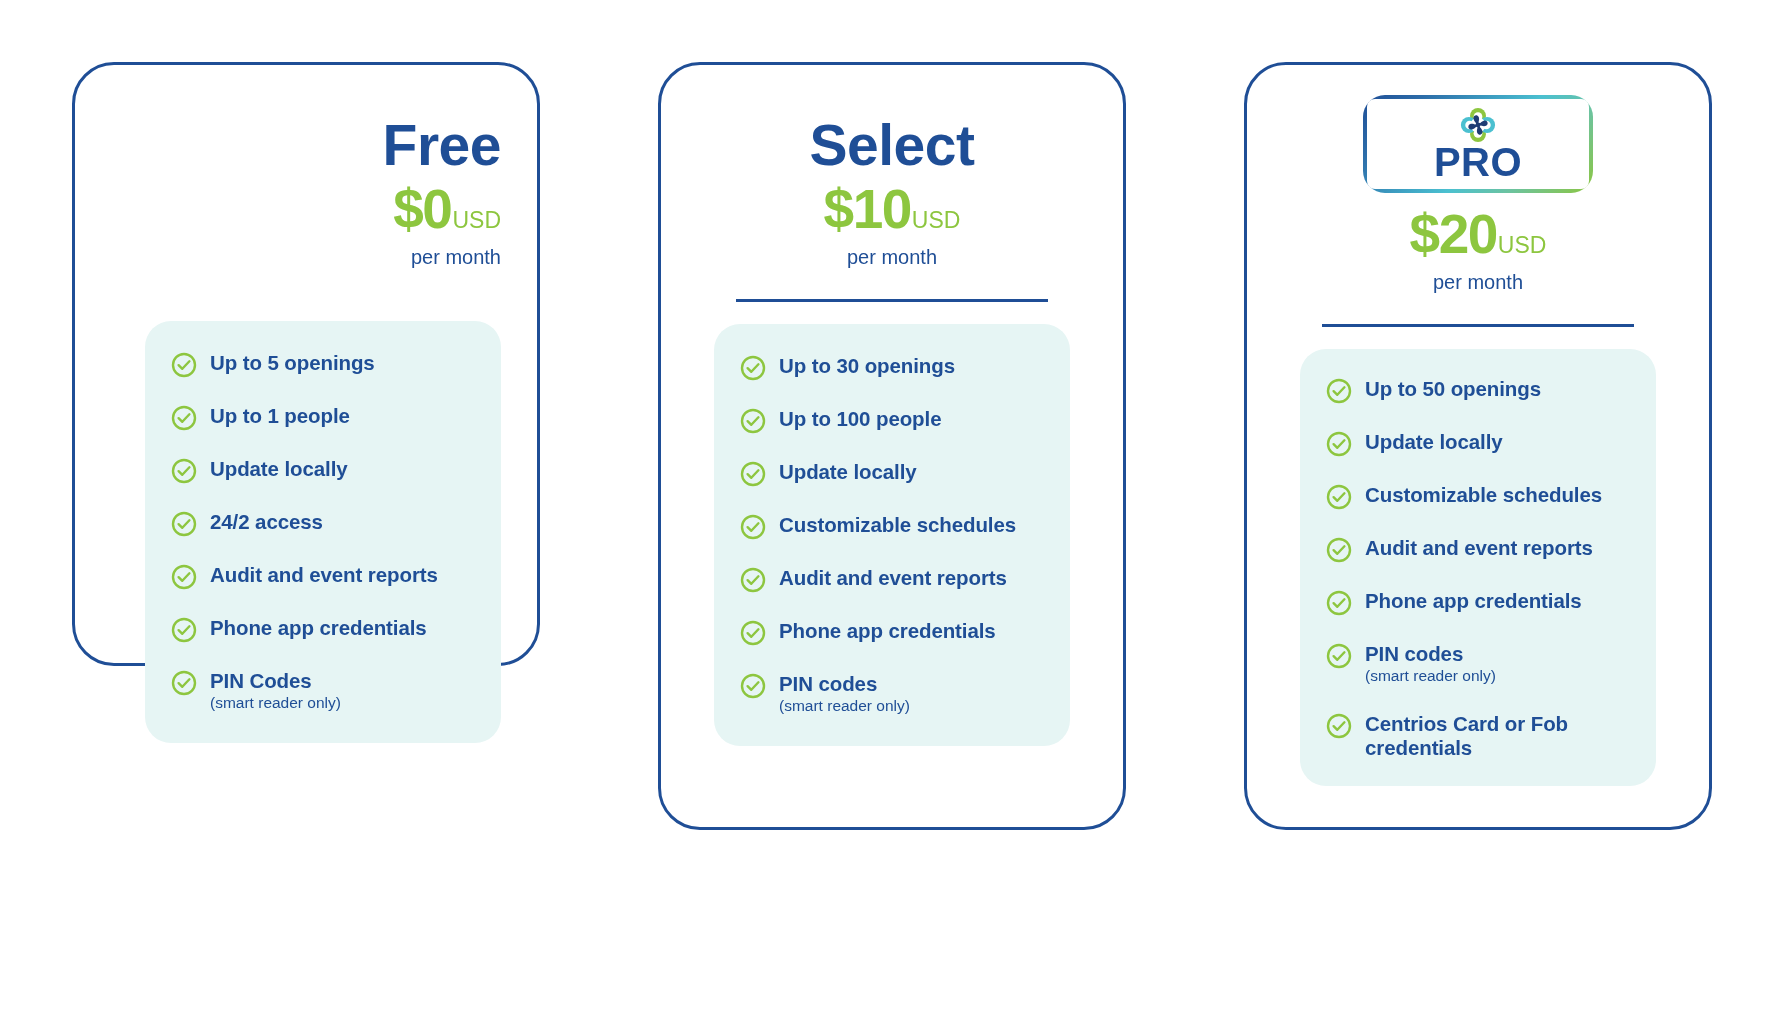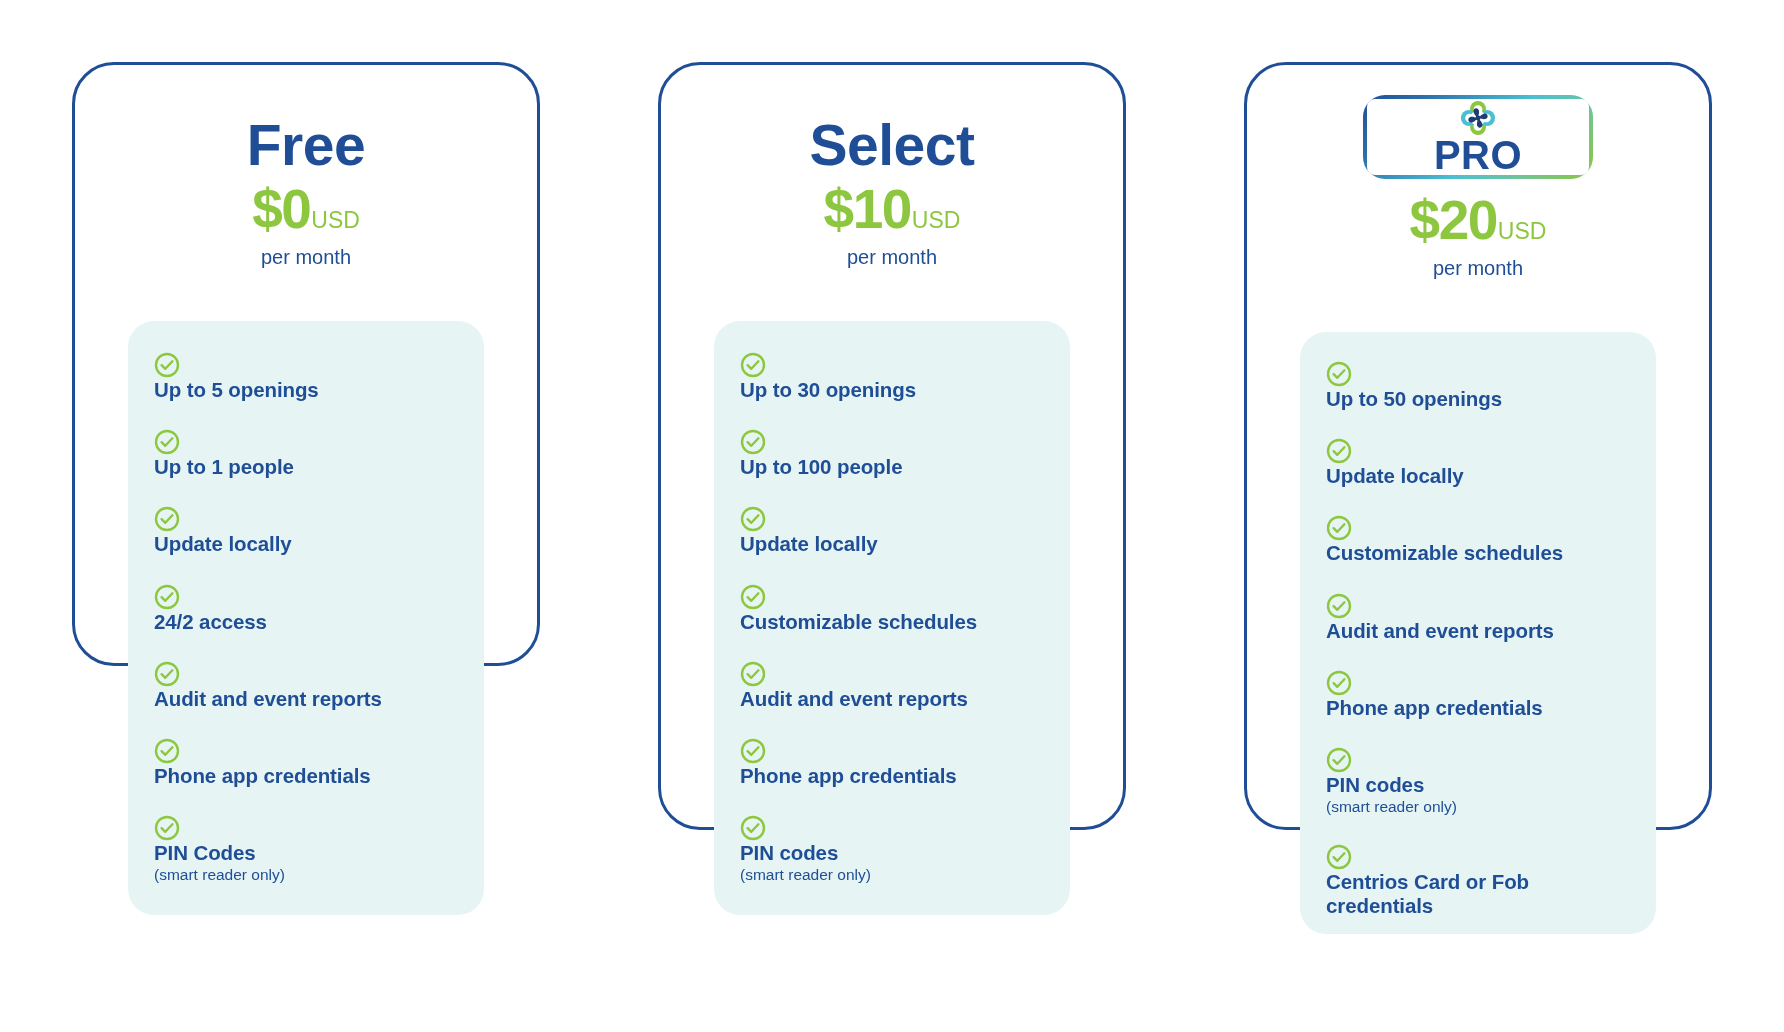--- a/index.html
+++ b/index.html
@@ -32,21 +32,21 @@
     position: relative;
     width: 468px;
     box-sizing: border-box;
     border: 3px solid #1F4E96;
     border-radius: 42px;
     background: #ffffff;
     display: flex;
     flex-direction: column;
     align-items: center;
   }
-  .card.free   { height: 604px; padding: 52px 36px 8px; }
+  .card.free   { height: 604px; padding: 52px 36px 8px; align-items: flex-end; }
   .card.select { height: 768px; padding: 52px 52px 0; }
   .card.pro    { height: 768px; padding: 30px 36px 0; }
 
   
   .plan-name {
     font-size: 57px;
     font-weight: bold;
     color: #1F4E96;
     line-height: 1.0;
     letter-spacing: -0.5px;
@@ -133,27 +133,26 @@
   
   .features {
     width: 356px;
     background: #E6F5F4;
     border-radius: 26px;
     margin-top: 22px;
     padding: 30px 0 30px 26px;
     box-sizing: border-box;
     flex: 0 0 auto;
   }
-  .card.pro .features { margin-top: 22px; padding-top: 28px; padding-bottom: 16px; }
+  .card.pro .features { margin-top: 22px; padding-top: 28px; padding-bottom: 26px; }
 
   .feature {
     display: flex;
     align-items: flex-start;
     margin-bottom: 26px;
-    flex-direction: column;
   }
   .feature:last-child { margin-bottom: 0; }
 
   .check-icon {
     width: 26px;
     height: 26px;
     flex: 0 0 26px;
     margin-top: 1px;
     margin-right: 13px;
   }

